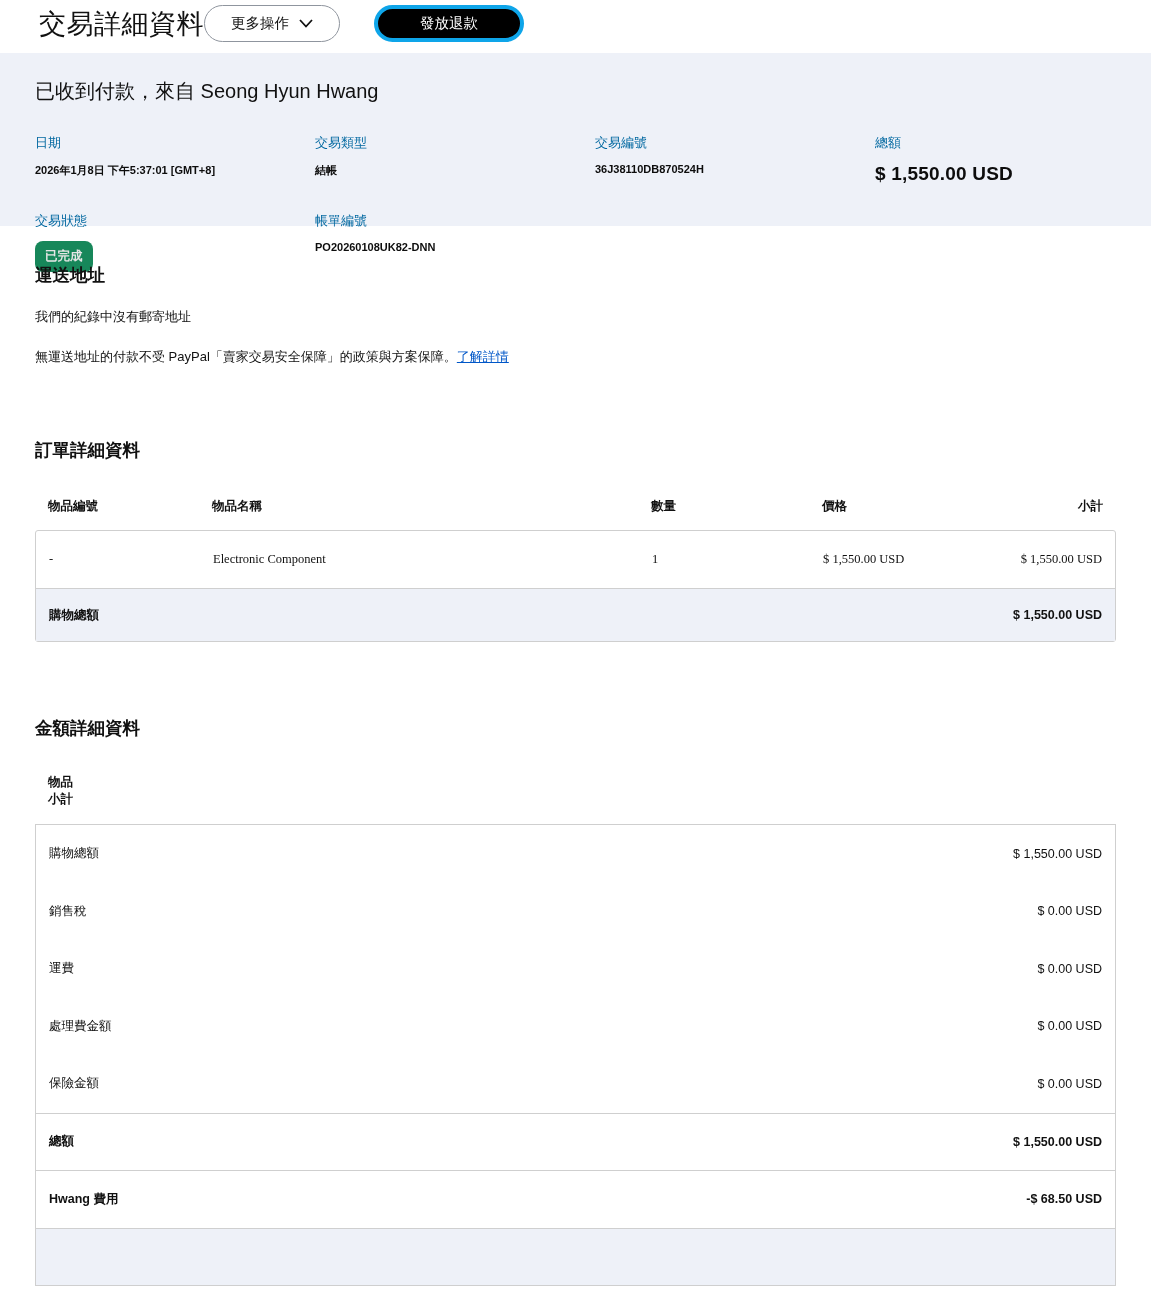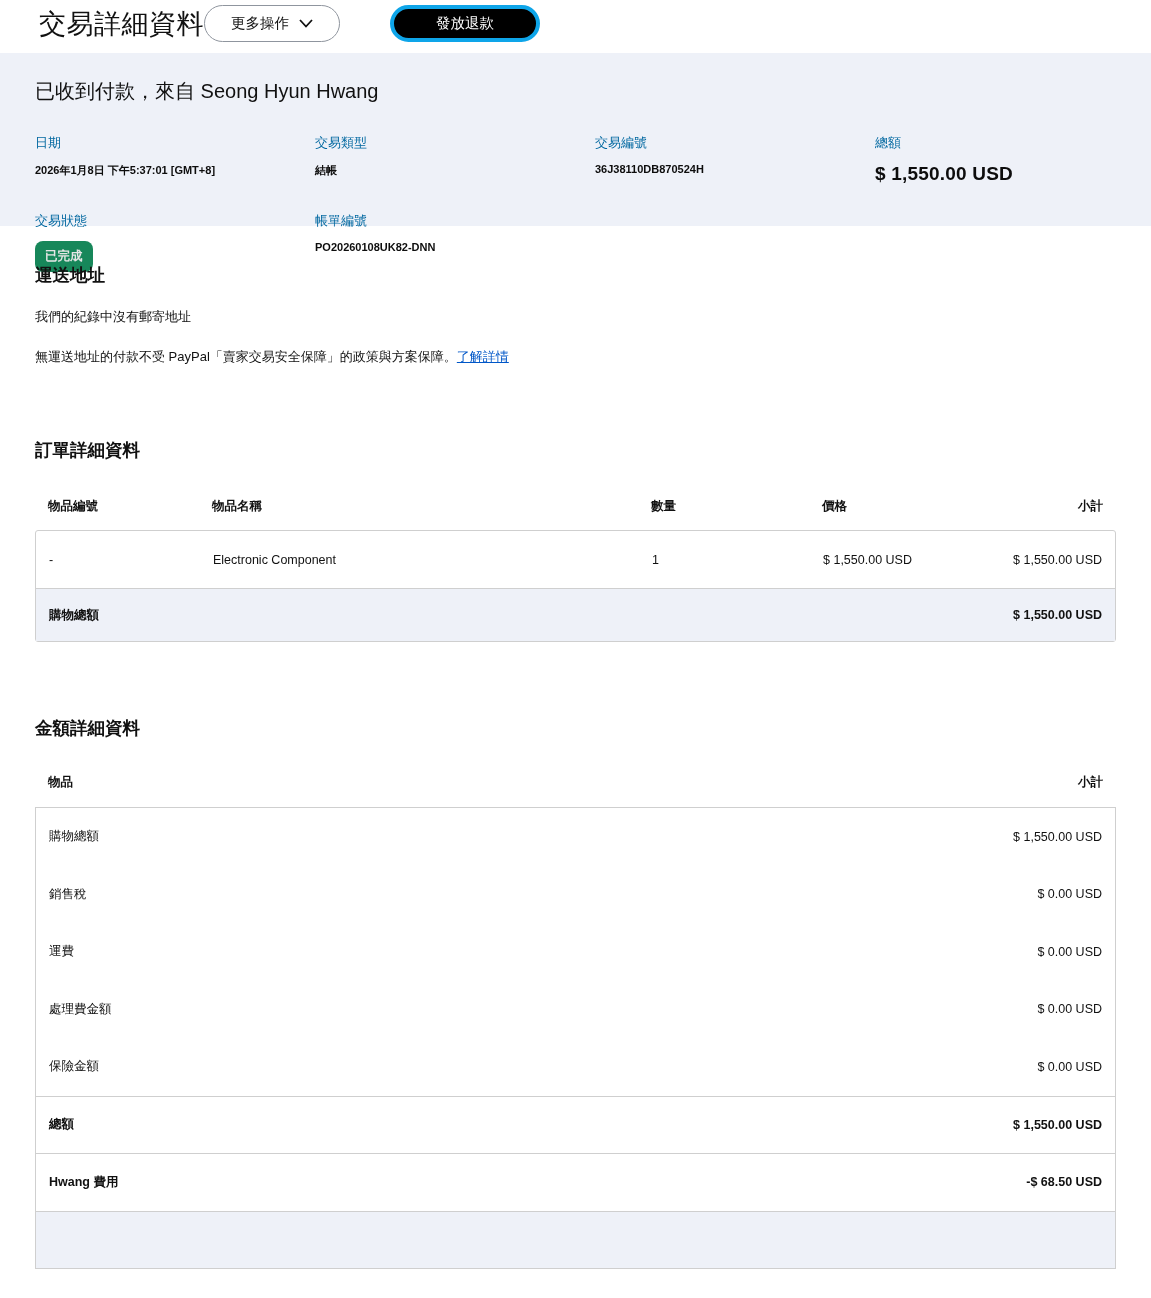--- a/index.html
+++ b/index.html
@@ -18,21 +18,21 @@
     align-items: flex-start;
     padding: 2px 28px 0 39px;
     height: 53px;
   }
   .page-title {
     font-size: 27px;
     font-weight: 500;
     letter-spacing: .5px;
     padding-top: 4px;
   }
-  .topbar-actions { display: flex; gap: 50px; padding-top: 3px; }
+  .topbar-actions { display: flex; gap: 34px; padding-top: 3px; }
   .btn {
     height: 37px;
     border-radius: 19px;
     font-size: 14.5px;
     font-weight: 500;
     display: inline-flex;
     align-items: center;
     justify-content: center;
     cursor: pointer;
     font-family: inherit;
@@ -83,20 +83,21 @@
   .shipping-section { margin-top: 37px; }
   .shipping-section p { font-size: 13px; margin-top: 20px; line-height: 1.5; }
   .learn-more-link { color: #0057c8; text-decoration: underline; cursor: pointer; }
 
   
   .order-section { margin-top: 72px; }
   .order-grid {
     display: grid;
     grid-template-columns: 164px 439px 171px 1fr 180px;
     align-items: center;
+    font-family: Liberation Serif, serif;
   }
   .order-grid .col-price { text-align: left; }
   .order-grid .col-subtotal { text-align: right; }
   .table-head {
     padding: 0 13px;
     margin: 36px 0 15px 0;
     font-size: 12.5px;
     font-weight: 700;
   }
   .order-box { border: 1px solid #cfcfcf; border-radius: 3px; }
@@ -115,20 +116,21 @@
 
   
   .amount-section { margin-top: 74px; }
   .amount-head {
     display: flex;
     justify-content: space-between;
     padding: 0 13px;
     margin: 34px 0 16px 0;
     font-size: 12.5px;
     font-weight: 700;
+    flex-direction: column;
   }
   .amount-box { border: 1px solid #cfcfcf; }
   .amount-row {
     display: flex;
     justify-content: space-between;
     align-items: center;
     padding: 0 13px;
     height: 57.5px;
     font-size: 12.5px;
   }

